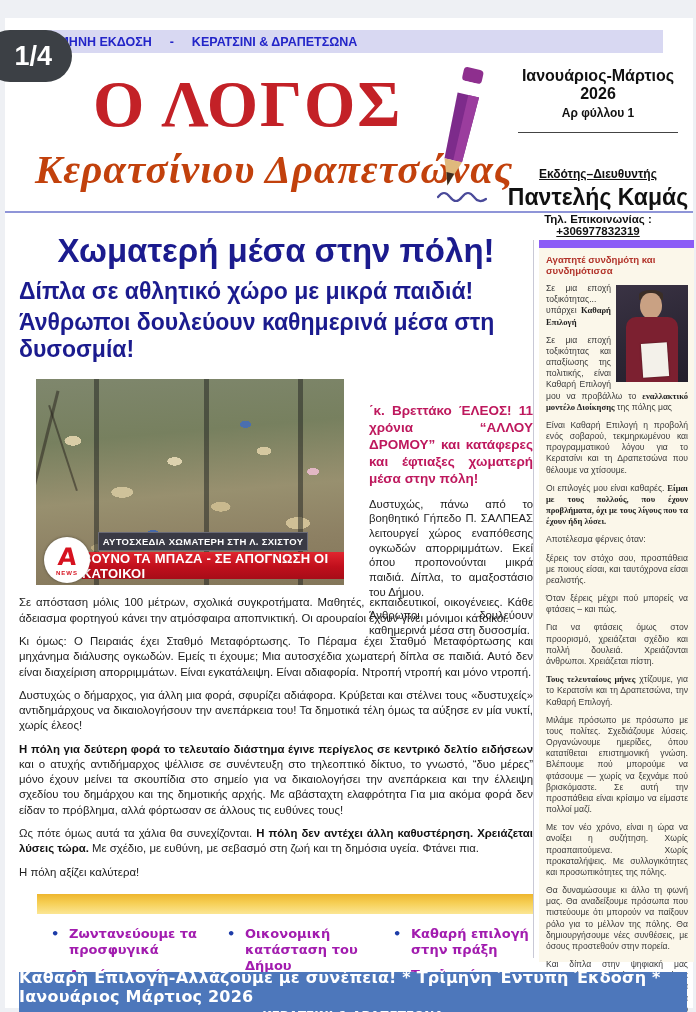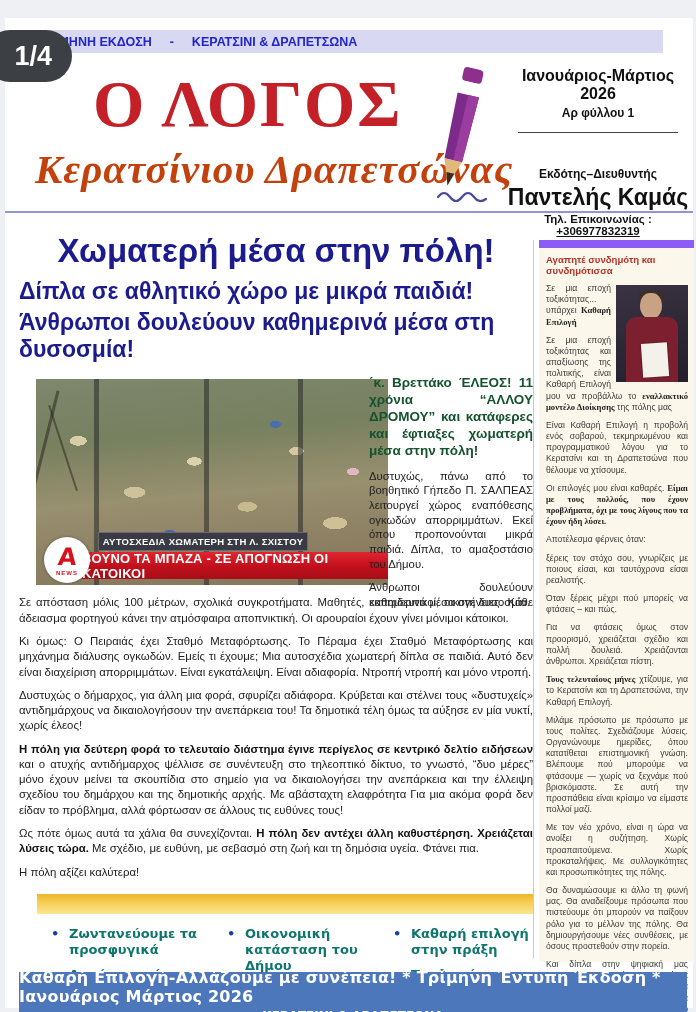--- a/index.html
+++ b/index.html
@@ -24,35 +24,35 @@
   .logo-title { position:absolute; left:88px; top:18px; font-family:"Liberation Serif", serif;
     font-weight:bold; font-size:66px; color:#c32127; letter-spacing:2px; line-height:1; }
   .logo-sub { position:absolute; left:30px; top:92px; font-family:"Liberation Serif", serif;
     font-style:italic; font-weight:bold; font-size:41px; color:#c2410c; letter-spacing:1px; }
   .pencil-wrap { position:absolute; left:415px; top:8px; width:80px; height:150px; }
 
   .issue-block { position:absolute; left:498px; top:14px; width:190px; text-align:center; color:#111; }
   .issue-period { font-weight:bold; font-size:16px; }
   .issue-number { font-weight:bold; font-size:12px; margin-top:3px; padding-bottom:12px;
     border-bottom:1.5px solid #444; display:inline-block; min-width:160px; }
-  .pub-role { font-weight:bold; font-size:12px; margin-top:34px; }
+  .pub-role { font-weight:bold; font-size:12px; margin-top:34px;text-decoration:underline; }
   .pub-name { font-weight:bold; font-size:23px; margin-top:3px; }
   .pub-phone { font-weight:bold; font-size:11.5px; margin-top:2px; }
   .pub-phone .phone { text-decoration:underline;text-align:center; }
 
   .blue-rule { position:absolute; left:0; right:0; top:193px; height:2px; background:#8f95d8; }
 
   
   .main-col { position:absolute; left:14px; top:200px; width:514px; }
   .headline { color:#1b1b8e; font-weight:bold; font-size:33px; letter-spacing:0; margin-top:14px;text-align:center; }
   .subhead { color:#1b1b8e; font-weight:bold; font-size:23px; line-height:1.18; margin-top:8px; }
   .subhead2 { margin-top:4px; width:480px; }
 
   .photo-row { margin-top:12px; position:relative; min-height:212px; }
-  .dump-photo { position:absolute; left:17px; top:4px; width:352px; height:206px;
+  .dump-photo { position:absolute; left:17px; top:4px; width:308px; height:206px;
     background:
       radial-gradient(14px 8px at 12% 30%, #d9cda6 60%, transparent 61%),
       radial-gradient(18px 9px at 28% 55%, #cfc29a 60%, transparent 61%),
       radial-gradient(12px 7px at 45% 40%, #ddd2ae 60%, transparent 61%),
       radial-gradient(16px 8px at 60% 62%, #c9b98e 60%, transparent 61%),
       radial-gradient(12px 7px at 74% 35%, #d5c8a0 60%, transparent 61%),
       radial-gradient(20px 10px at 85% 70%, #d0c096 60%, transparent 61%),
       radial-gradient(10px 6px at 38% 75%, #4668a8 60%, transparent 61%),
       radial-gradient(9px 6px at 68% 22%, #4b6fae 60%, transparent 61%),
       radial-gradient(10px 6px at 90% 45%, #e2b7c4 60%, transparent 61%),
@@ -71,34 +71,34 @@
     color:#fff; font-weight:bold; font-size:13px; display:flex; align-items:center;
     justify-content:center; letter-spacing:.2px; }
   .alpha-logo { position:absolute; left:8px; bottom:2px; width:46px; height:46px; background:#fff;
     border-radius:50%; box-shadow:0 0 3px rgba(0,0,0,.4); display:flex; flex-direction:column;
     align-items:center; justify-content:center; z-index:3; }
   .alpha-a { color:#d6121f; font-weight:bold; font-size:24px; line-height:1;
     font-family:"DejaVu Sans", sans-serif; transform:skewX(-6deg); }
   .alpha-news { color:#d6121f; font-weight:bold; font-size:6px; letter-spacing:1px; margin-top:1px; }
 
   .photo-side { position:absolute; left:350px; top:0; width:164px; }
-  .side-intro { font-weight:bold; font-size:13.5px; line-height:1.25; color:#14532d; text-align:justify; }
+  .side-intro { font-weight:bold; font-size:13.5px; line-height:1.25; color:#be185d; text-align:justify;margin-top:28px; }
   .side-p { margin-top:9px; font-size:11.3px; line-height:1.3; color:#222; text-align:justify; }
 
   .body-text { margin-top:6px; }
   .para { font-size:11.4px; line-height:1.34; color:#212121; text-align:justify; margin-top:8px; }
   .para b { color:#111; }
 
   .gold-bar { margin-top:14px; margin-left:18px; height:20px;
     background:linear-gradient(180deg,#eeb62e 0%, #f6cf55 45%, #fbe694 100%); }
 
   .bullets { margin-top:12px; margin-left:30px; display:grid;
     grid-template-columns: 168px 158px 170px; column-gap:8px; }
   .bullets ul { list-style:none; }
-  .bullets li { position:relative; padding-left:20px; color:#0f766e; font-weight:bold;
+  .bullets li { position:relative; padding-left:20px; color:#a21caf; font-weight:bold;
     font-size:13px; line-height:1.22; margin-bottom:9px; font-family:"DejaVu Sans", sans-serif; }
   .bullets li::before { content:"•"; position:absolute; left:2px; top:0; color:#1d3ca8; }
 
   
   .v-divider { position:absolute; left:528px; top:222px; width:1px; height:718px; background:#c9c9d6; }
   .sidebar { position:absolute; left:534px; top:222px; width:155px; height:722px;
     background:#fbf7ea; border-top:8px solid #8b5cf6; padding:6px 6px 6px 7px; }
   .sb-greeting { color:#b2342b; font-weight:bold; font-size:9.6px; margin-bottom:7px; }
   .man-photo { float:right; width:72px; height:97px; margin:2px 0 4px 5px;
     background:linear-gradient(160deg,#3a3344 0%, #2c2735 55%, #241f2c 100%); position:relative;
@@ -229,21 +229,21 @@
       <div class="man-hair"></div>
       <div class="man-head"></div>
       <div class="man-body"></div>
       <div class="man-paper"></div>
     </div>
     <div class="sb-p"><span>Σε μια εποχή τοξικότητας... υπάρχει </span><b>Καθαρή Επιλογή</b></div>
     <div class="sb-p"><span>Σε μια εποχή τοξικότητας και απαξίωσης της πολιτικής, είναι Καθαρή Επιλογή μου να προβάλλω το </span><b>εναλλακτικό μοντέλο Διοίκησης</b><span> της πόλης μας</span></div>
     <div class="sb-p">Είναι Καθαρή Επιλογή η προβολή ενός σοβαρού, τεκμηριωμένου και προγραμματικού λόγου για το Κερατσίνι και τη Δραπετσώνα που θέλουμε να χτίσουμε.</div>
     <div class="sb-p"><span>Οι επιλογές μου είναι καθαρές. </span><b>Είμαι με τους πολλούς, που έχουν προβλήματα, όχι με τους λίγους που τα έχουν ήδη λύσει.</b></div>
     <div class="sb-p">Αποτέλεσμα φέρνεις όταν:</div>
-    <div class="sb-p">ξέρεις τον στόχο σου, γνωρίζεις με ποιους είσαι, και ταυτόχρονα είσαι ρεαλιστής.</div>
+    <div class="sb-p">ξέρεις τον στόχο σου, προσπάθεια με ποιους είσαι, και ταυτόχρονα είσαι ρεαλιστής.</div>
     <div class="sb-p">Όταν ξέρεις μέχρι πού μπορείς να φτάσεις – και πώς.</div>
     <div class="sb-p">Για να φτάσεις όμως στον προορισμό, χρειάζεται σχέδιο και πολλή δουλειά. Χρειάζονται άνθρωποι. Χρειάζεται πίστη.</div>
     <div class="sb-p"><b>Τους τελευταίους μήνες</b><span> χτίζουμε, για το Κερατσίνι και τη Δραπετσώνα, την Καθαρή Επιλογή.</span></div>
     <div class="sb-p">Μιλάμε πρόσωπο με πρόσωπο με τους πολίτες. Σχεδιάζουμε λύσεις. Οργανώνουμε ημερίδες, όπου κατατίθεται επιστημονική γνώση. Βλέπουμε πού μπορούμε να φτάσουμε — χωρίς να ξεχνάμε πού βρισκόμαστε. Σε αυτή την προσπάθεια είναι κρίσιμο να είμαστε πολλοί μαζί.</div>
     <div class="sb-p">Με τον νέο χρόνο, είναι η ώρα να ανοίξει η συζήτηση. Χωρίς προαπαιτούμενα. Χωρίς προκαταλήψεις. Με συλλογικότητες και προσωπικότητες της πόλης.</div>
     <div class="sb-p">Θα δυναμώσουμε κι άλλο τη φωνή μας. Θα αναδείξουμε πρόσωπα που πιστεύουμε ότι μπορούν να παίξουν ρόλο για το μέλλον της πόλης. Θα δημιουργήσουμε νέες συνθέσεις, με όσους προστεθούν στην πορεία.</div>
     <div class="sb-p">Και δίπλα στην ψηφιακή μας παρουσία και την άμεση επαφή με τους πολίτες, προσθέτουμε ένα ακόμη εργαλείο ενημέρωσης· μια τρίμηνη έντυπη επιθεώρηση για το Κερατσίνι και τη Δραπετσώνα.</div>
 
   </div>
 

